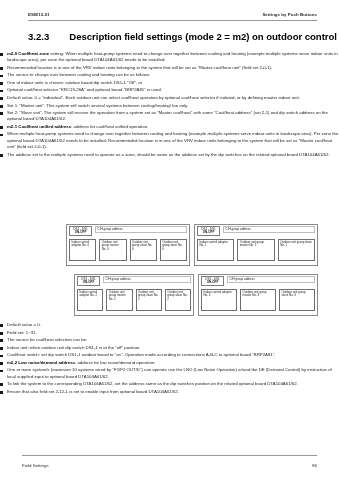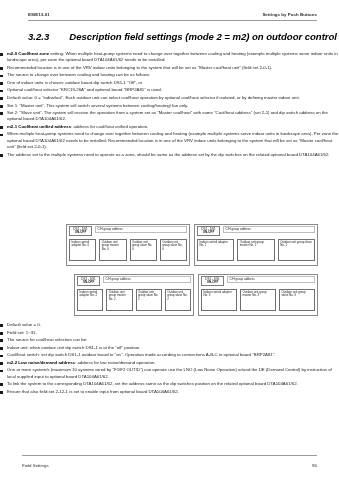--- a/index.html
+++ b/index.html
@@ -52,21 +52,20 @@
 
   
   .title-row {
     position: absolute;
     left: 28px;
     right: 20px;
     top: 31px;
     display: flex;
     align-items: flex-end;
     gap: 20px;
-    font-style: italic;
   }
   .title-num {
     font-size: 9.6px;
     font-weight: bold;
     color: #000;
     white-space: nowrap;
   }
   .title-text {
     font-size: 9.6px;
     font-weight: bold;

